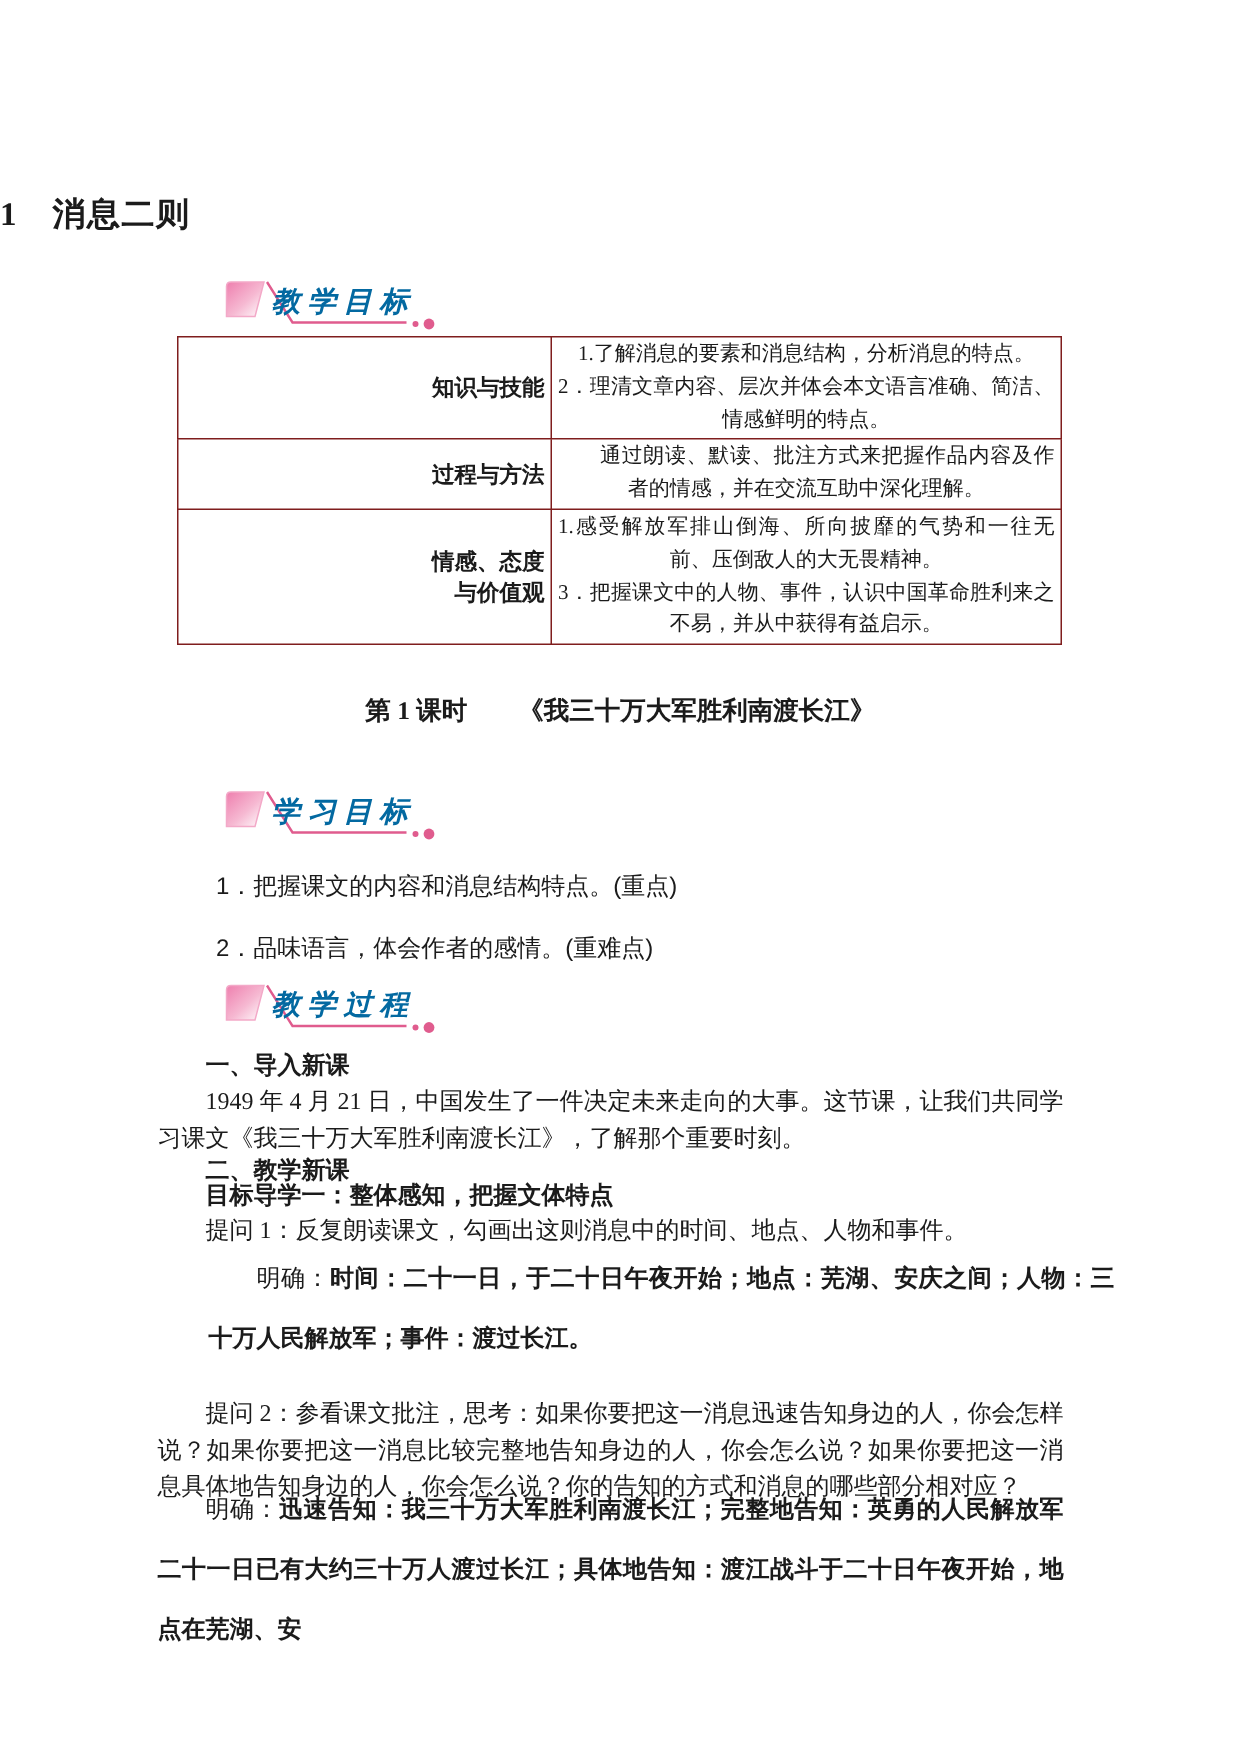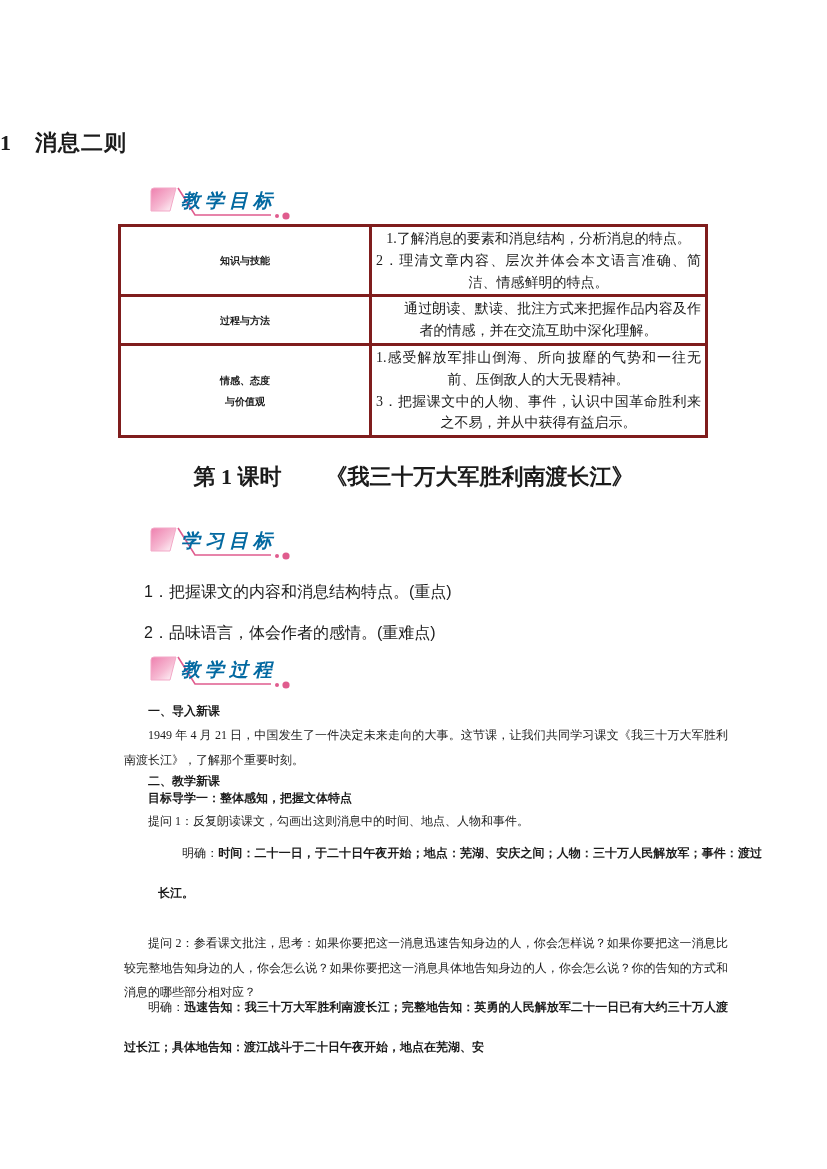--- a/index.html
+++ b/index.html
@@ -25,50 +25,50 @@
   }
   #hdr-teaching { top:186px; }
   #hdr-learning { top:526px; }
   #hdr-process  { top:655px; }
 
   
   .obj-table {
     position:absolute; top:224px; left:118px; width:590px;
     border-collapse:collapse; table-layout:fixed; font-size:14px;
   }
-  .obj-table td { border:3px solid #7f1d1d; vertical-align:middle; padding:1px 4px; }
+  .obj-table td { border:1px solid #7f1d1d; vertical-align:middle; padding:1px 4px; }
   .obj-label {
-    width:240px; text-align:center; white-space:pre-line;
+    width:240px; text-align:right; white-space:pre-line;
     font-family:Liberation Sans, sans-serif; font-weight:bold;
-    font-size:10px; line-height:21px;
+    font-size:15px; line-height:21px;
   }
   .obj-items div {
     text-align:justify; text-align-last:center; line-height:21.8px;
   }
   tr.r1 { height:66px; } tr.r2 { height:42px; } tr.r3 { height:88px; }
   tr.r2 .obj-items div { text-indent:2em; }
 
   
   .lesson-heading {
     position:absolute; top:462px; left:0; width:100%;
-    text-align:center; font-size:22px; font-weight:bold;
+    text-align:center; font-size:17px; font-weight:bold;
   }
 
   
   .goal-item {
     position:absolute; left:112px; width:604px; text-indent:2em;
     font-family:Liberation Sans, sans-serif; font-size:16px; line-height:24px;
   }
   #goal-1 { top:580px; }
   #goal-2 { top:621px; }
 
   
   .para {
-    position:absolute; left:124px; width:604px;
-    font-size:12px; line-height:24.5px; text-indent:2em; text-align:justify;
+    position:absolute; left:105px; width:604px;
+    font-size:16px; line-height:24.5px; text-indent:2em; text-align:justify;
   }
   .hei  { font-family:"Liberation Sans", sans-serif; font-weight:bold; }
   .song { font-family:"Liberation Serif", serif; font-weight:normal; }
   .para.heading { text-align:left; }
   #p-intro-heading { top:699px; }
   #p-intro         { top:723px; }
   #p-newlesson     { top:769px; }
   #p-guide1        { top:786px; }
   #p-q1            { top:809px; }
   #p-a1            { top:833px; line-height:40px;margin-left:34px; }

